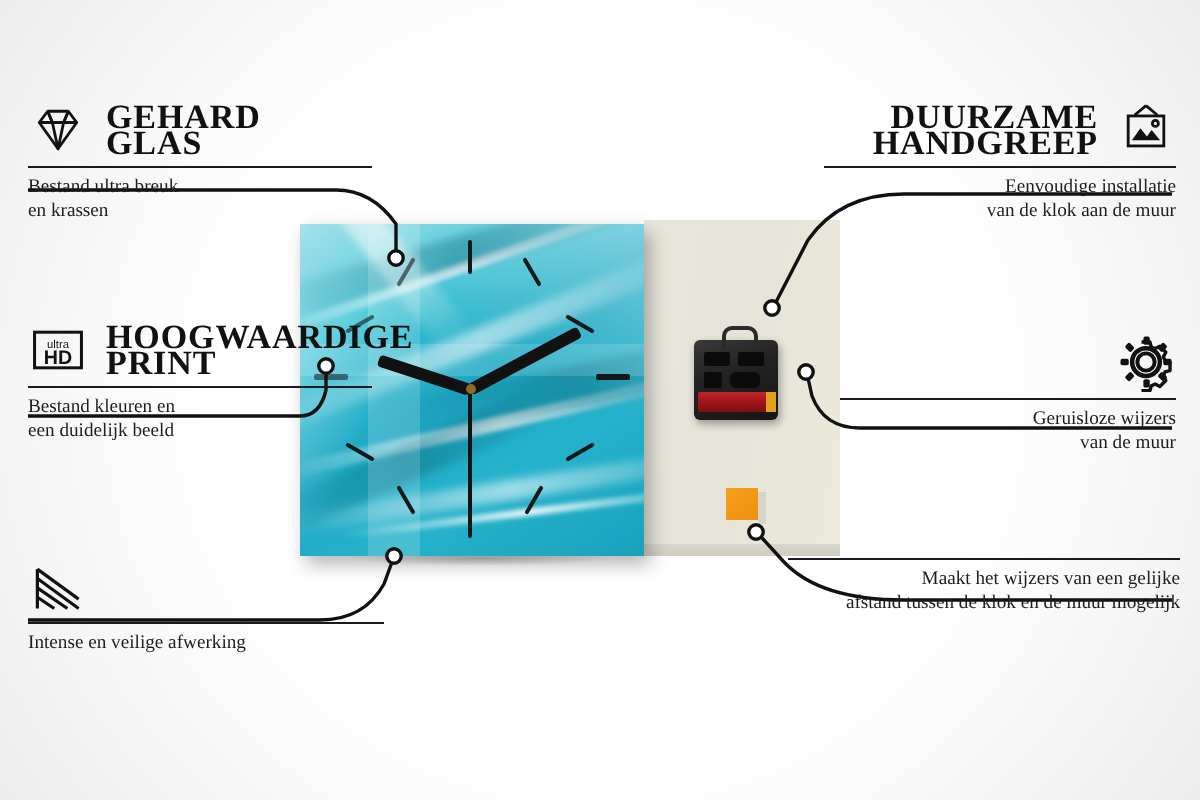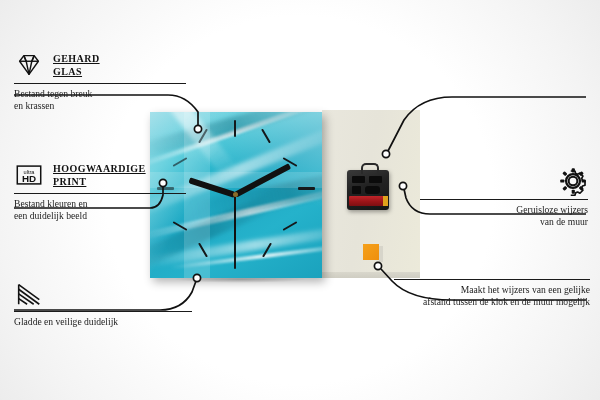--- a/index.html
+++ b/index.html
@@ -12,24 +12,23 @@
     position:relative;width:600px;height:400px;overflow:hidden;
     background:
       radial-gradient(ellipse 70% 100% at 50% 50%, #ffffff 0%, #ffffff 46%, #f4f4f4 72%, #e6e6e6 100%);
   }
 
   
   .feature{position:absolute;}
   .feature .head{display:flex;align-items:center;gap:9px;}
   .feature.right .head{flex-direction:row;justify-content:flex-end;}
   .title{
-    font-size:10px;line-height:13.5px;font-weight:700;
+    font-size:17px;line-height:13.5px;font-weight:700;
     letter-spacing:.45px;color:#111;text-transform:uppercase;
     white-space:pre-line;
-    text-decoration:underline;
   }
   .feature.right .title{text-align:right;}
   .rule{height:1px;background:#1a1a1a;margin:3px 0 4px 0;}
   .desc{
     font-size:9.6px;line-height:11.6px;color:#1d1d1d;white-space:pre-line;
   }
   .feature.right .desc{text-align:right;}
 
   .ico{flex:0 0 auto;width:30px;height:30px;display:block;}
 
@@ -196,21 +195,21 @@
           <path d="M6 12 L16 26 L26 12 L21.5 6 L10.5 6 Z"></path>
           <path d="M6 12 L26 12"></path>
           <path d="M10.5 6 L13 12 L16 26 L19 12 L21.5 6"></path>
           <path d="M13 12 L10.5 6 M19 12 L21.5 6"></path>
         </g>
       </svg>
       <div class="title">GEHARD
 GLAS</div>
     </div>
     <div class="rule"></div>
-    <div class="desc">Bestand tegen breuk
+    <div class="desc">Bestand ultra breuk
 en krassen</div>
   </div>
 
   <div class="feature left" id="f-print">
     <div class="head">
       <svg class="ico" viewBox="0 0 32 32">
         <rect x="3.5" y="6.5" width="25" height="19" fill="none" stroke="#111" stroke-width="1.6"></rect>
         <text x="16" y="15" font-family="Liberation Sans, sans-serif" font-size="6" text-anchor="middle" fill="#111">ultra</text>
         <text x="16" y="23.5" font-family="Liberation Sans, sans-serif" font-size="10.5" font-weight="bold" text-anchor="middle" fill="#111">HD</text>
       </svg>
@@ -228,23 +227,40 @@
         <g stroke="#111" stroke-width="1.7">
           <path d="M5 7 L27 23"></path>
             <path d="M5 12 L27 28"></path>
           <path d="M5 17 L21 28"></path>
             <path d="M5 22 L14 28"></path>
           <path d="M5 7 L5 28"></path>
         </g>
       </svg>
     </div>
     <div class="rule"></div>
-    <div class="desc">Gladde en veilige duidelijk</div>
-  </div>
-
+    <div class="desc">Intense en veilige afwerking</div>
+  </div>
+
+  <div class="feature right" id="f-greep">
+    <div class="head">
+      <div class="title">DUURZAME
+HANDGREEP</div>
+      <svg class="ico" viewBox="0 0 32 32">
+        <g fill="none" stroke="#111" stroke-width="1.5">
+          <path d="M16 3 L10 8 M16 3 L22 8"></path>
+          <rect x="6.5" y="8.5" width="19" height="16"></rect>
+          <path d="M8.5 21.5 L13 15 L16.5 19.5 L19 16 L23.5 21.5 Z" fill="#111" stroke="none"></path>
+          <circle cx="21" cy="12.5" r="1.6"></circle>
+        </g>
+      </svg>
+    </div>
+    <div class="rule"></div>
+    <div class="desc">Eenvoudige installatie
+van de klok aan de muur</div>
+  </div>
 
   <div class="feature right" id="f-mech">
     <div class="head">
       <svg class="ico" viewBox="0 0 32 32">
         <g fill="none" stroke="#111" stroke-width="2.1" stroke-linejoin="round">
           <path d="M13.4 4.6 h5.2 l.9 3.1 2.4 1 2.9-1.5 3.7 3.7 -1.5 2.9 1 2.4 3.1 .9 v5.2 l-3.1 .9 -1 2.4 1.5 2.9 -3.7 3.7 -2.9-1.5 -2.4 1 -.9 3.1 h-5.2" transform="scale(.86) translate(2.4,1.6)"></path>
           <circle cx="16" cy="16" r="4.6"></circle>
         </g>
         <g fill="#111">
           <rect x="14.6" y="2.4" width="3.4" height="4.4" rx="1"></rect>

